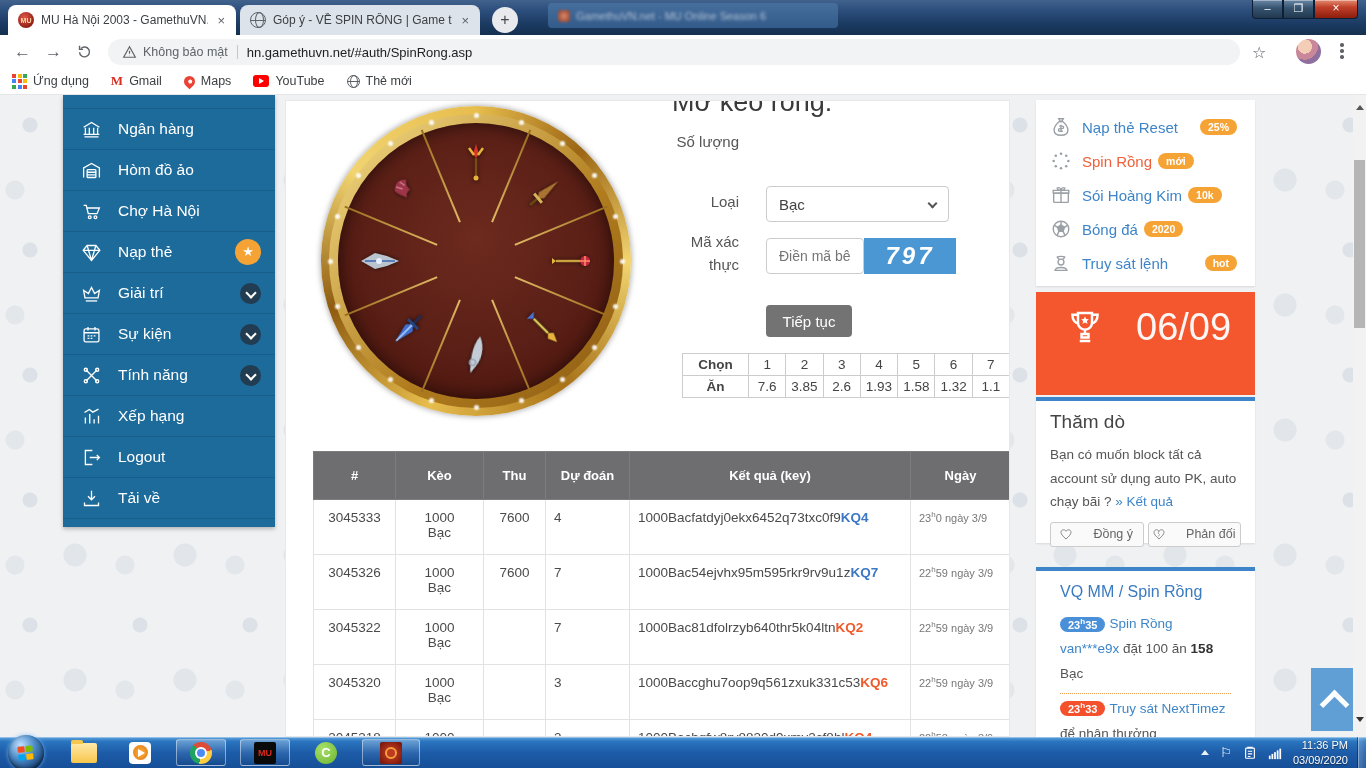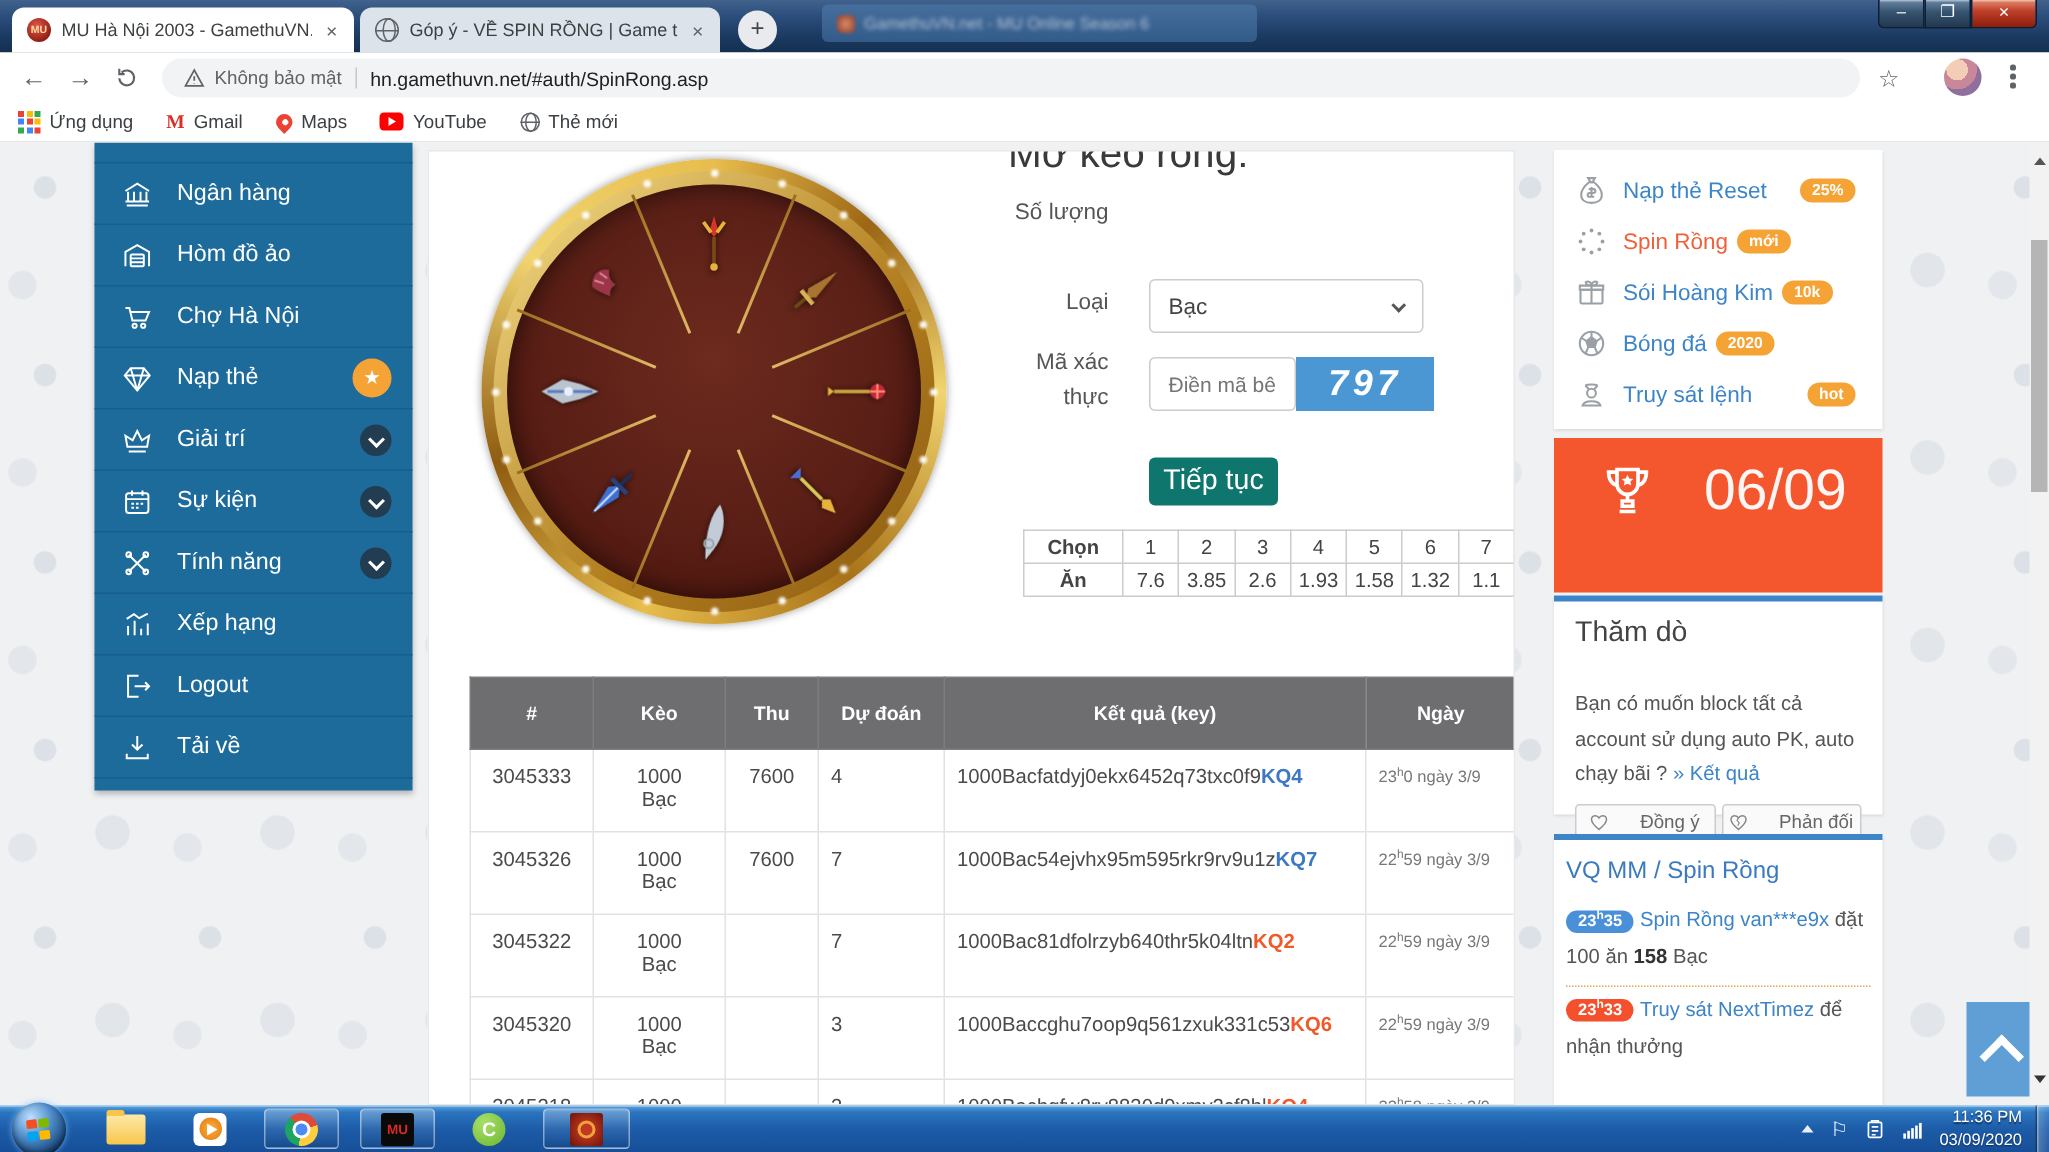--- a/index.html
+++ b/index.html
@@ -94,21 +94,21 @@
   .spoke { position:absolute; left:154px; top:155px; width:2px; height:100px; background:linear-gradient(#e0b964,#9a6d1e); transform-origin:center top; }
   .weapon { position:absolute; width:44px; height:44px; display:flex; align-items:center; justify-content:center; }
   .weapon svg { width:40px; height:40px; filter:drop-shadow(0 1px 2px rgba(0,0,0,.6)); }
 
   
   .frm-label { position:absolute; font-size:15px; color:#555; text-align:right; }
   .frm-input { position:absolute; height:36px; border:1px solid #ccc; border-radius:4px; font-size:15px; color:#444; padding:0 12px; font-family:inherit; background:#fff; }
   .frm-select { position:absolute; height:36px; border:1px solid #ccc; border-radius:4px; font-size:15px; color:#444; padding:0 12px; display:flex; align-items:center; background:#fff; }
   .sel-chev { position:absolute; right:12px; top:13px; width:7px; height:7px; border-right:2px solid #555; border-bottom:2px solid #555; transform:rotate(45deg); }
   .captcha-box { position:absolute; background:#4a97d3; color:#fff; display:flex; align-items:center; justify-content:center; font-size:24px; font-weight:bold; letter-spacing:3px; font-style:italic; }
-  .btn-continue { position:absolute; background:#0f766e; color:#fff; border:none; border-radius:4px; font-size:19px; font-family:inherit; }
+  .btn-continue { position:absolute; background:#737373; color:#fff; border:none; border-radius:4px; font-size:15px; font-family:inherit; }
   .page-title { position:absolute; left:386px; top:-14px; font-size:27px; color:#3a3a3a; font-weight:normal; }
 
   
   .odds { position:absolute; left:396px; top:252px; width:328px; border-collapse:collapse; table-layout:fixed; }
   .odds td { border:1px solid #ccc; text-align:center; font-size:13.5px; color:#444; height:22px; }
   .odds td.lab { font-weight:bold; width:66px; }
 
   
   .results { position:absolute; left:27px; top:350px; width:697px; border-collapse:collapse; table-layout:fixed; }
   .results th { background:#6e6e70; color:#fff; font-size:13px; font-weight:bold; height:48px; border:1px solid #7d7d80; padding:4px; }
@@ -129,27 +129,27 @@
   .rm-label.hot { color:#f0603a; }
   .rm-badge { background:#f6a335; color:#fff; font-size:10.5px; font-weight:bold; border-radius:9px; padding:2px 8px; margin-left:6px; }
   .rm-badge.far { position:absolute; right:18px; }
 
   .banner { top:197px; left:1036px; position:absolute; width:219px; height:103px; background:#f4572d; color:#fff; }
   .banner-date { position:absolute; left:100px; top:14px; font-size:38px; font-weight:300; opacity:.95; }
   .banner-label { position:absolute; left:20px; top:66px; font-size:15px;margin-top:48px; }
   .banner svg { position:absolute; left:28px; top:14px; width:42px; height:42px; }
 
   .poll-card { top:302px; height:146px; border-top:4px solid #3d85c8; padding:10px 14px; }
-  .poll-title { font-size:19px; color:#444; font-weight:normal; margin-bottom:24px; }
+  .poll-title { font-size:19px; color:#444; font-weight:normal; margin-bottom:10px; }
   .poll-q { font-size:13.5px; color:#555; line-height:1.75; display:inline; }
   .poll-link { font-size:13.5px; color:#3d85c8; }
   .poll-btns { display:flex; gap:4px; margin-top:8px; }
   .poll-btn { flex:1; height:25px; border:1px solid #ccc; background:#fafafa; border-radius:3px; font-size:12.5px; color:#666; font-family:inherit; display:flex; align-items:center; justify-content:center; gap:21px; }
 
-  .feed-card { top:461px; height:181px; border-top:4px solid #3d85c8; padding:12px 8px; overflow:hidden; }
+  .feed-card { top:472px; height:181px; border-top:4px solid #3d85c8; padding:12px 24px; overflow:hidden; }
   .feed-title { font-size:16px; color:#3a7abf; margin-bottom:8px; }
   .feed-item { font-size:13.5px; color:#555; line-height:1.85; padding:3px 0 6px; border-bottom:1px dotted #f0a050; }
   .feed-item:last-child { border-bottom:none; }
   .pill { color:#fff; font-size:11px; font-weight:bold; border-radius:10px; padding:1.5px 8px; margin-right:4px; white-space:nowrap; }
   .pill.red { background:#f4502c; }
   .pill.blue { background:#4a90d9; }
   .feed-link { color:#3d85c8; }
   .feed-item b { color:#333; }
 
   .scrolltop { position:absolute; left:1311px; top:573px; width:46px; height:63px; background:#5f9fd6; }

